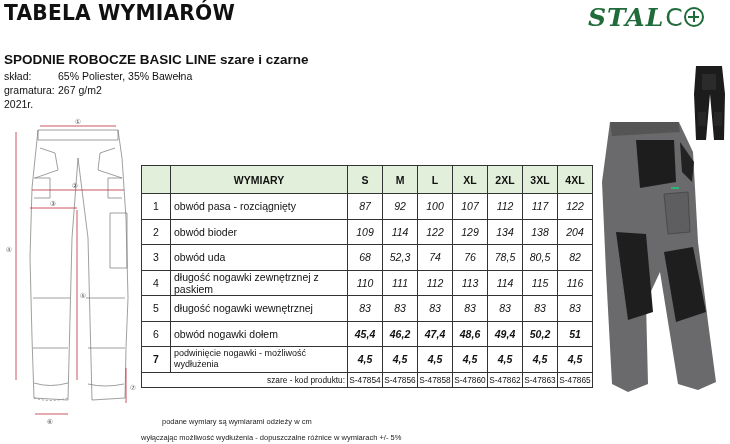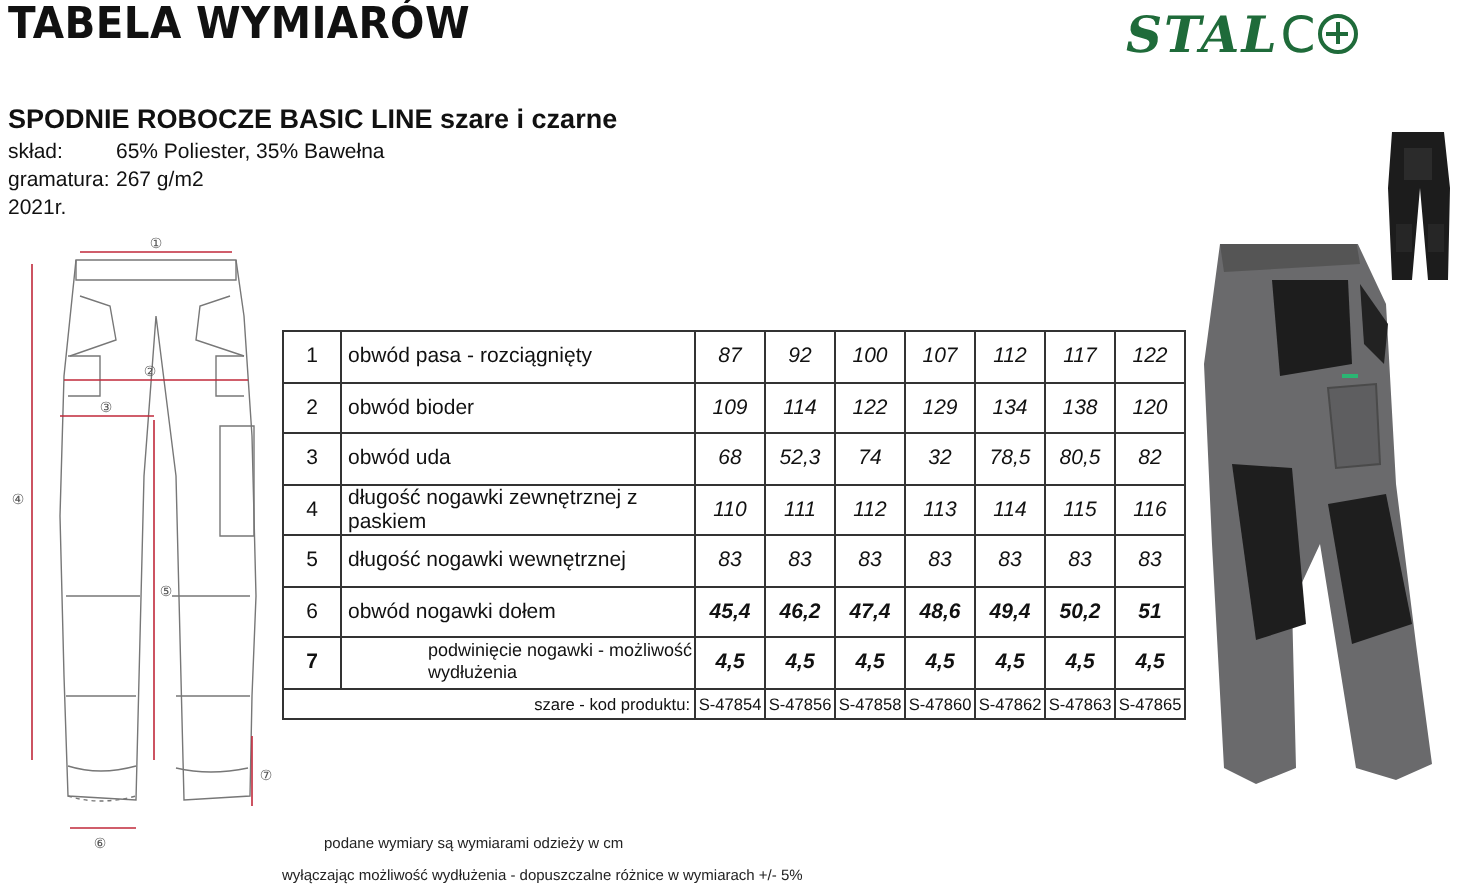--- a/index.html
+++ b/index.html
@@ -1,42 +1,42 @@
 <!DOCTYPE html>
 <html><head>
 <meta charset="utf-8">
 <style>
   html, body { margin:0; padding:0; }
   body { width:730px; height:444px; background:#ffffff; position:relative; overflow:hidden;
          font-family:"Liberation Sans", "DejaVu Sans", sans-serif; color:#111; }
   .title { position:absolute; left:4px; top:0px; font-size:22px; font-weight:bold; letter-spacing:0.2px;
            font-family:"DejaVu Sans", sans-serif; transform:scaleX(0.92); transform-origin:left top; }
   .logo { position:absolute; left:563px; top:2px; height:30px; display:flex; align-items:center; }
-  .logo-text { font-family:"DejaVu Serif", serif; font-weight:bold; font-style:italic; font-size:25px; color:#1f6b3a; letter-spacing:1px; }
+  .logo-text { font-family:"DejaVu Serif", serif; font-weight:bold; font-style:italic; font-size:25px; color:#1f6b3a; letter-spacing:1px;margin-left:25px; }
   .logo-co { font-family:"DejaVu Sans", sans-serif; font-size:25px; color:#1f6b3a; margin-left:1px; }
   .logo-plus { display:inline-block; width:20px; height:20px; border:2.5px solid #1f6b3a; border-radius:50%; position:relative; margin-left:1px; box-sizing:border-box; }
   .logo-plus::before { content:""; position:absolute; left:7px; top:2px; width:2.5px; height:11px; background:#1f6b3a; }
   .logo-plus::after { content:""; position:absolute; left:2px; top:6.5px; width:11px; height:2.5px; background:#1f6b3a; }
 
   .subtitle { position:absolute; left:4px; top:52px; font-size:13.5px; font-weight:bold; }
   .spec { position:absolute; left:4px; font-size:10.5px; }
   .spec .lbl { display:inline-block; width:54px; }
 
   
   table.sz { position:absolute; left:141px; top:165px; border-collapse:collapse; font-size:10.5px; }
   table.sz td, table.sz th { border:1.5px solid #333; text-align:center; padding:0; }
   table.sz th { background:#e2efda; font-weight:bold; height:27px; font-size:10.5px; }
   table.sz td.num { width:28px; }
   table.sz td.desc { text-align:left; padding-left:3px; width:173px; }
   table.sz td.val { width:34px;font-style:italic; }
   table.sz tr.data td { height:24.5px; }
   table.sz tr.bold td.val { font-weight:bold;margin-left:20px; }
   table.sz tr.code td { height:14px; font-size:8.3px; font-family:"Liberation Sans", sans-serif; border-width:1px; }
   table.sz td.codelbl { text-align:right; padding-right:2px; font-size:9px; }
-  .desc7 { font-size:9px; line-height:11px; display:block;margin-left:40px; }
+  .desc7 { font-size:9px; line-height:11px; display:block; }
   .note { position:absolute; left:141px; font-size:7.5px; color:#222; }
 
   
   .drawing { position:absolute; left:0px; top:118px; width:140px; height:310px; }
   .photo-small { position:absolute; left:692px; top:64px; width:36px; height:78px; }
   .photo-big { position:absolute; left:598px; top:122px; width:135px; height:290px; }
 </style>
 </head>
 <body>
 
@@ -89,49 +89,60 @@
     <text x="53" y="88">③</text>
     <text x="9" y="134">④</text>
     <text x="83" y="180">⑤</text>
     <text x="50" y="306">⑥</text>
     <text x="133" y="272">⑦</text>
   </g>
 </svg>
 
 <table class="sz">
   <tbody>
+      <tr>
+    <th style="width:28px;"></th>
+    <th style="width:176px;">WYMIARY</th>
+    <th style="width:34px;">S</th>
+    <th style="width:34px;">M</th>
+    <th style="width:34px;">L</th>
+    <th style="width:34px;">XL</th>
+    <th style="width:34px;">2XL</th>
+    <th style="width:34px;">3XL</th>
+    <th style="width:34px;">4XL</th>
+  </tr>
   <tr class="data">
     <td class="num">1</td>
     <td class="desc">obwód pasa - rozciągnięty</td>
     <td class="val">87</td>
     <td class="val">92</td>
     <td class="val">100</td>
     <td class="val">107</td>
     <td class="val">112</td>
     <td class="val">117</td>
     <td class="val">122</td>
   </tr>
   <tr class="data">
     <td class="num">2</td>
     <td class="desc">obwód bioder</td>
     <td class="val">109</td>
     <td class="val">114</td>
     <td class="val">122</td>
     <td class="val">129</td>
     <td class="val">134</td>
     <td class="val">138</td>
-    <td class="val">120</td>
+    <td class="val">204</td>
   </tr>
   <tr class="data">
     <td class="num">3</td>
     <td class="desc">obwód uda</td>
     <td class="val">68</td>
     <td class="val">52,3</td>
     <td class="val">74</td>
-    <td class="val">32</td>
+    <td class="val">76</td>
     <td class="val">78,5</td>
     <td class="val">80,5</td>
     <td class="val">82</td>
   </tr>
   <tr class="data">
     <td class="num">4</td>
     <td class="desc">długość nogawki zewnętrznej z paskiem</td>
     <td class="val">110</td>
     <td class="val">111</td>
     <td class="val">112</td>

